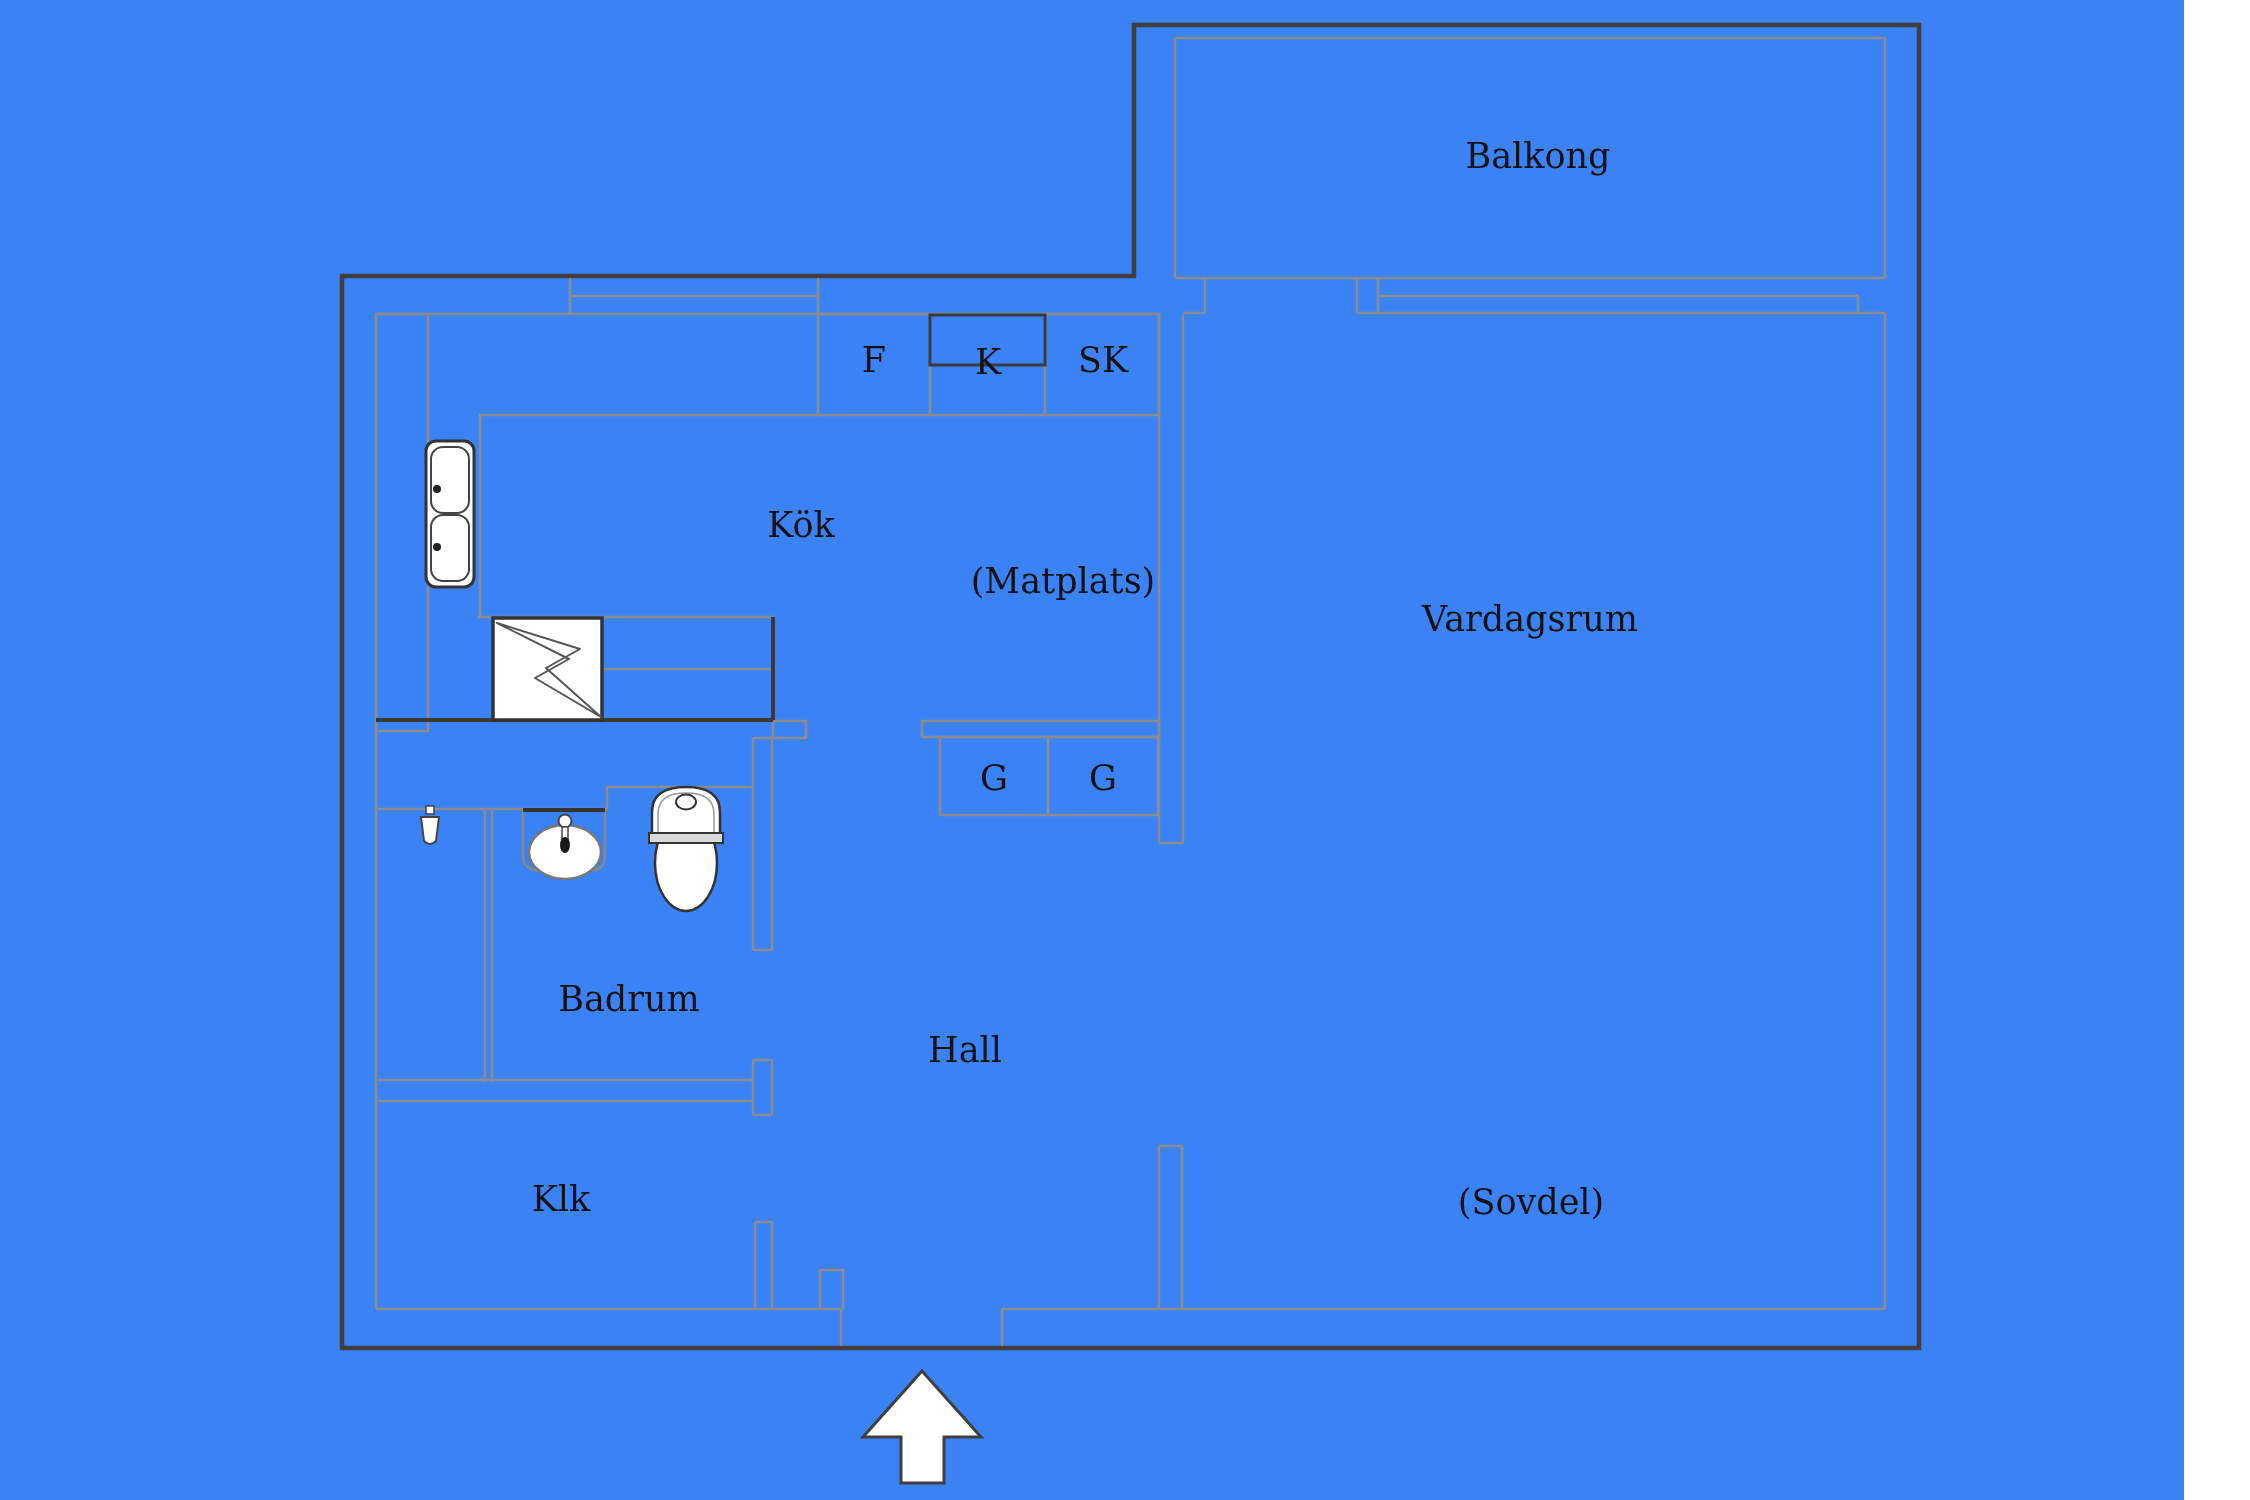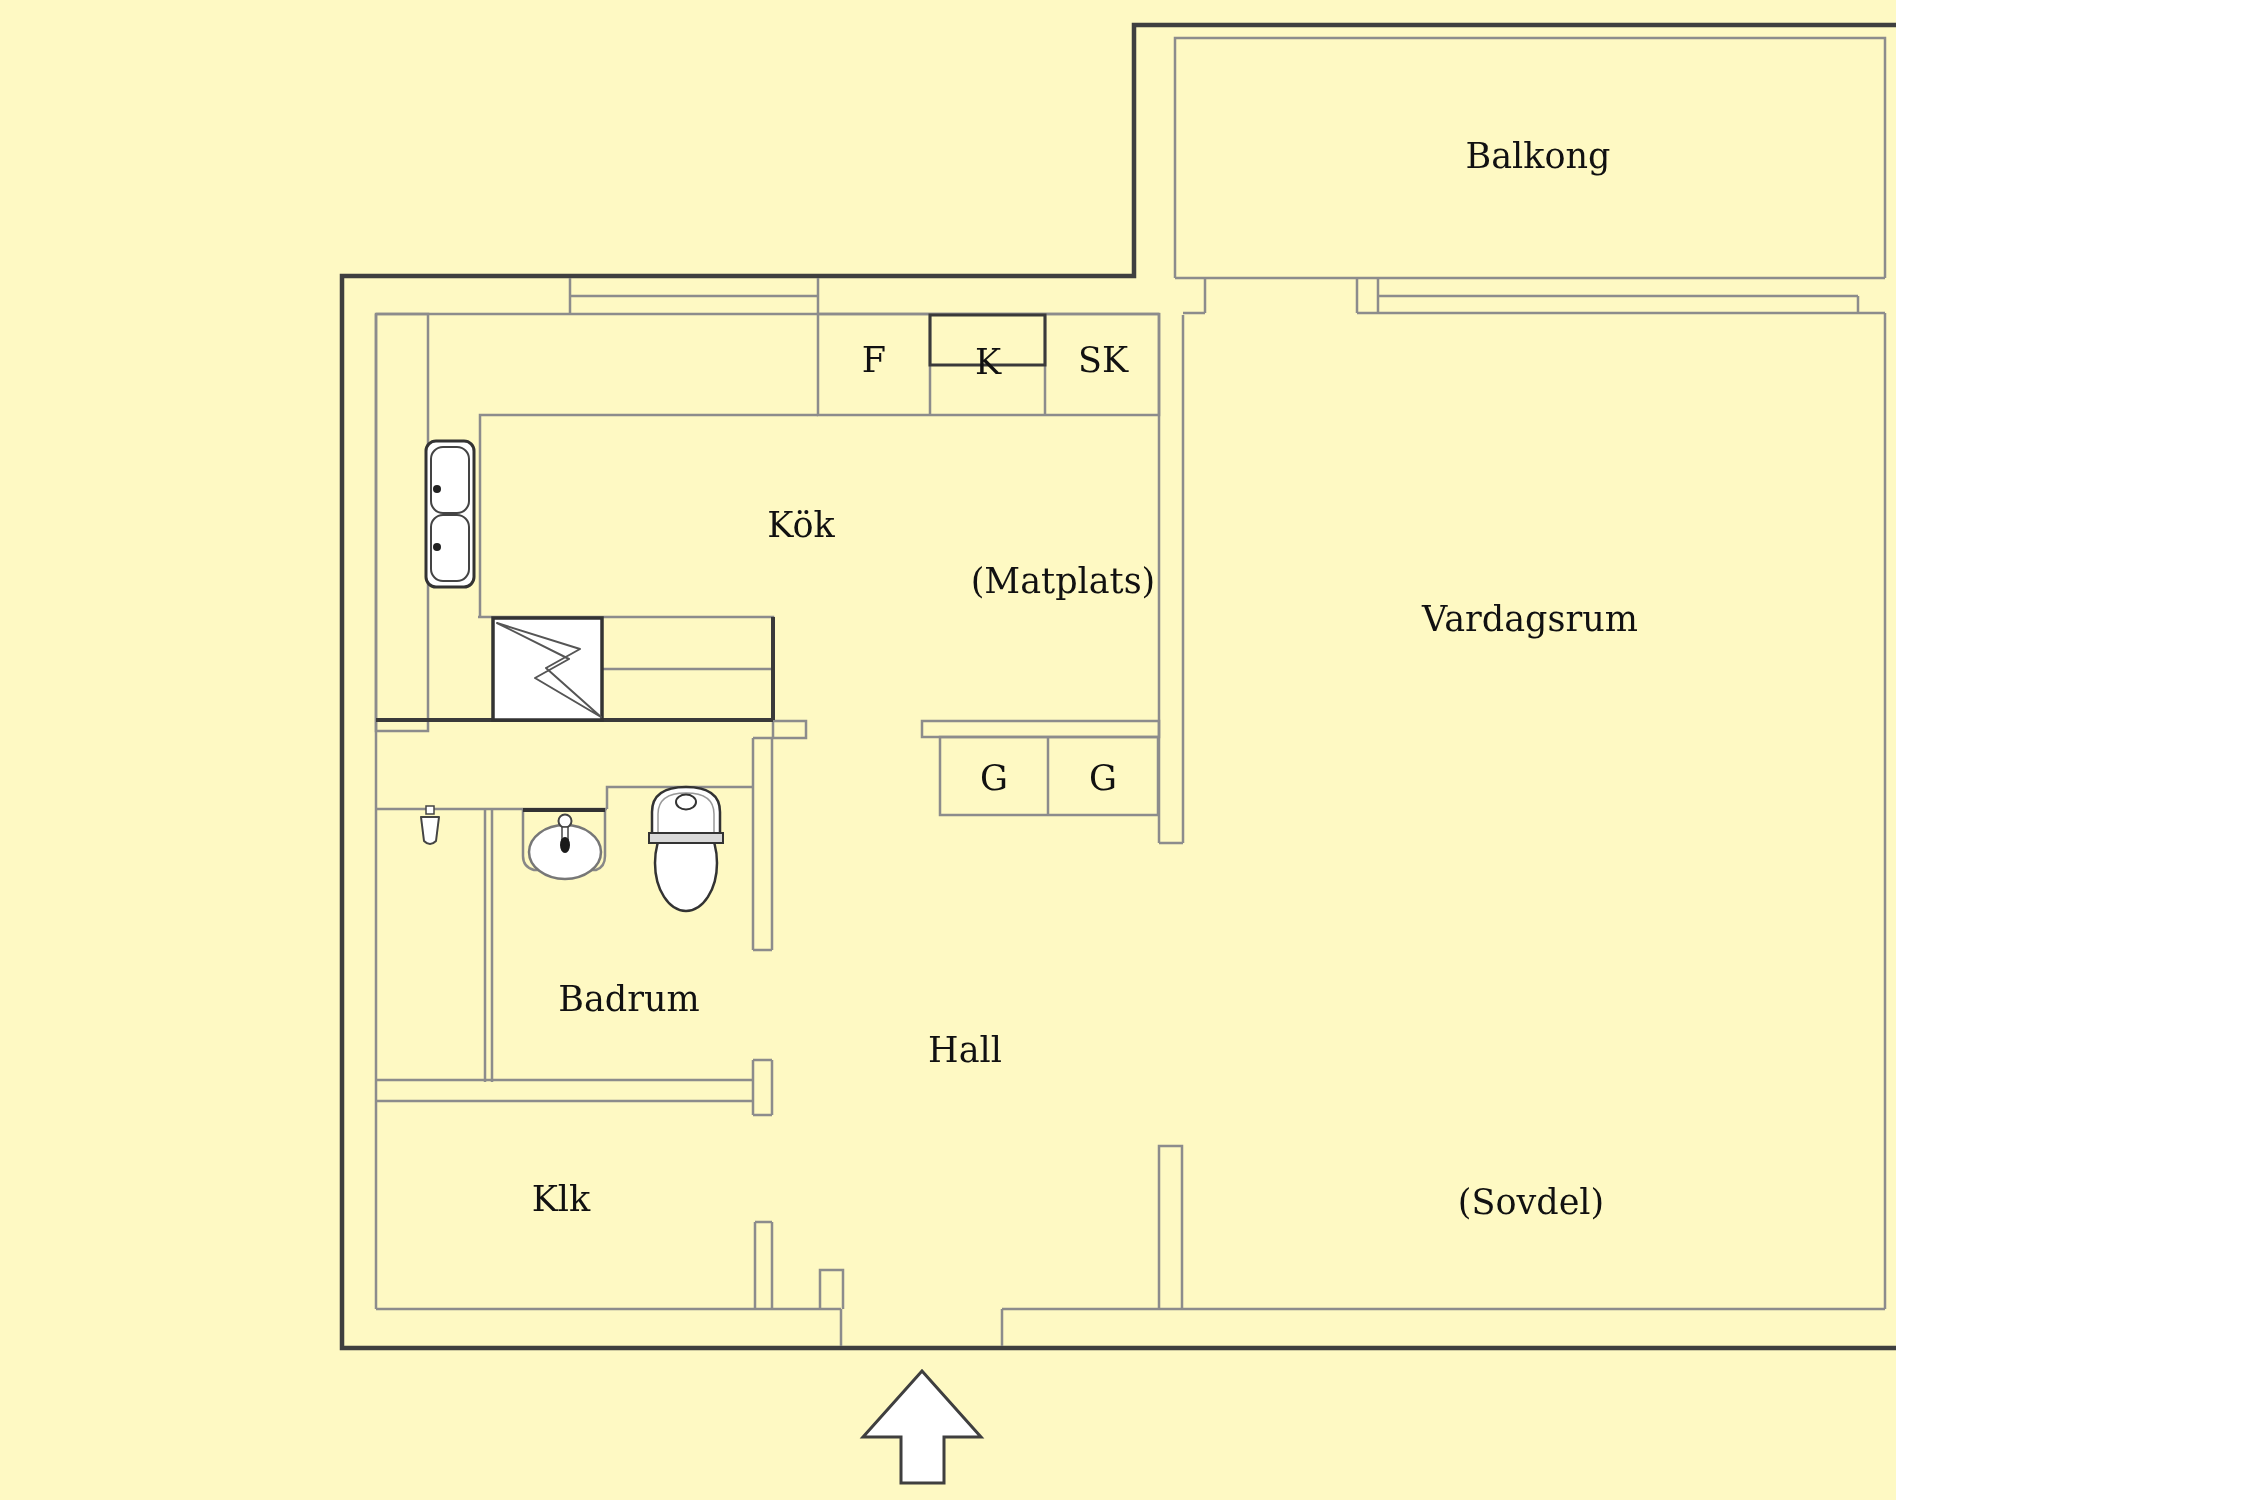--- a/index.html
+++ b/index.html
@@ -1,16 +1,16 @@
 <!DOCTYPE html>
 <html><head>
 <meta charset="utf-8">
 <style>
   html,body{margin:0;padding:0;background:#ffffff;}
-  #stage{position:relative;width:1896px;height:1500px;background:#fef9c3;overflow:hidden;}
+  #stage{position:relative;width:2184px;height:1500px;background:#3b82f6;overflow:hidden;}
   svg{display:block;}
   text{font-family:"DejaVu Serif","Liberation Serif",serif;fill:#111111;}
   .room-label{font-size:35px;}
   .cab-label{font-size:35px;}
 </style>
 </head>
 <body>
 
 <div id="stage">
 <svg width="2250" height="1500" viewBox="0 0 2250 1500" xmlns="http://www.w3.org/2000/svg">

